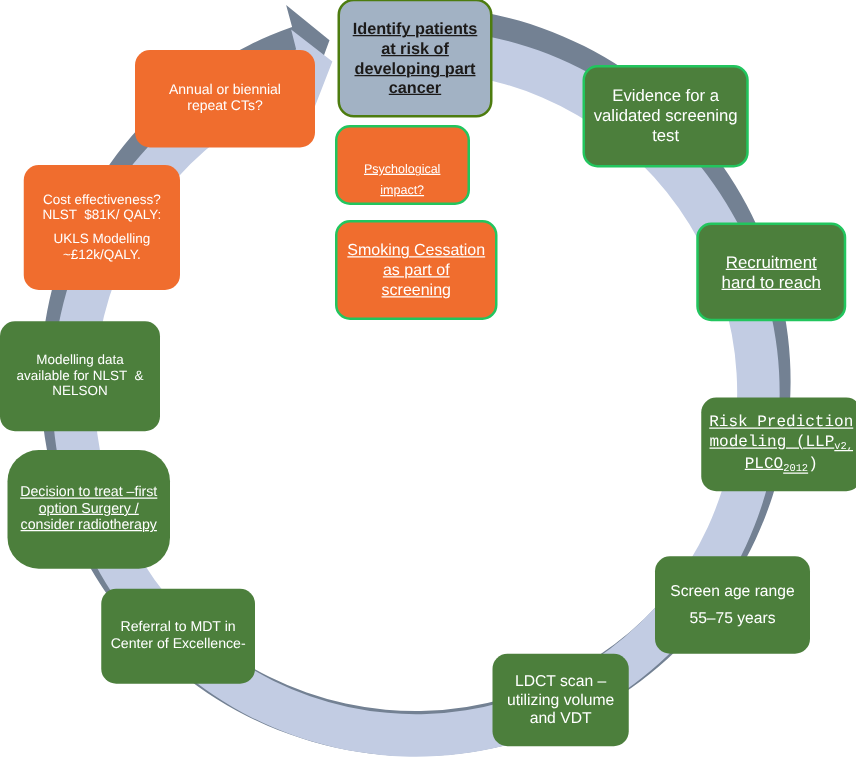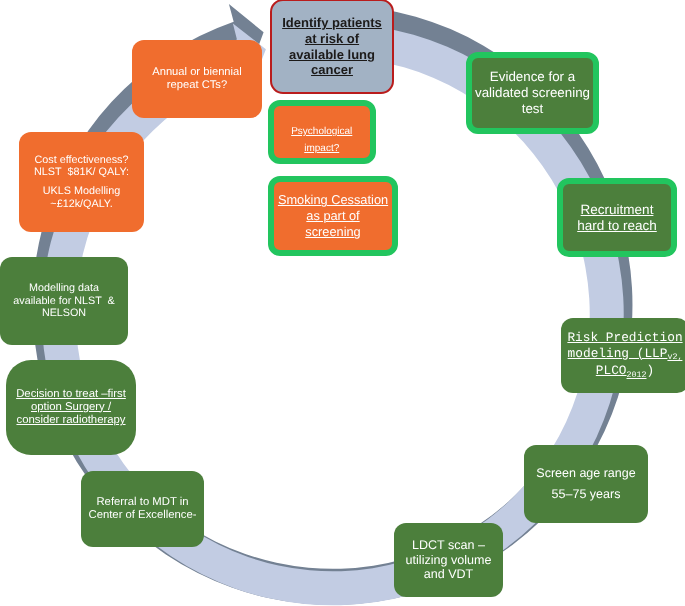--- a/index.html
+++ b/index.html
@@ -9,41 +9,41 @@
        text-rendering:geometricPrecision;}
   #stage{position:relative;width:685px;height:606px;background:#fff;}
   #ring{position:absolute;left:0;top:0;width:685px;height:606px;}
   .node{position:absolute;box-sizing:border-box;display:flex;align-items:center;
         justify-content:center;text-align:center;border-radius:12px;}
   .node .txt{width:100%;transform:translateZ(0);}
   .node .txt span{white-space:pre;}
   .green{background:#4c7f3c;color:#ffffff;}
   .orange{background:#f06d2e;color:#ffffff;}
   .slate{background:#a2b2c4;color:#1c1a19;font-weight:bold;}
-  .bordered{border:6px solid #22c55e;}
-  .blackborder{border:2px solid #b91c1c;border-radius:13px;}
+  .bordered{border:2px solid #22c55e;}
+  .blackborder{border:2px solid #4d7c0f;border-radius:13px;}
   .ul{text-decoration:underline;text-decoration-thickness:1.1px;text-underline-offset:1.2px;}
   sub{font-size:65%;vertical-align:baseline;position:relative;top:0.28em;}
   .gap{display:block;height:6px;}
 </style>
 </head>
 <body>
 
 <div id="stage">
 
   <svg id="ring" viewBox="0 0 685 606">
     <path fill="#738193" d="M342.94 5.08A300.00 300.00 0 1 1 233.68 21.63L228.90 4.00L263.60 32.20L248.00 74.50L243.14 56.58A263.90 263.90 0 1 0 341.68 41.16Z"></path>
     <path fill="#c2cce3" d="M342.91 23.48A291.00 291.00 0 1 1 236.94 39.52L232.90 23.50L265.90 49.20L249.80 90.50L245.29 72.64A257.00 257.00 0 1 0 341.72 57.46Z"></path>
   </svg>
 
   <div class="node slate blackborder" style="left:270px;top:-1px;width:124px;height:95px;font-size:13.0px;line-height:15.6px;">
     <div class="txt">
       <span class="ul">Identify patients</span><br>
       <span class="ul">at risk of</span><br>
-      <span class="ul">available lung</span><br>
+      <span class="ul">developing part</span><br>
       <span class="ul">cancer</span>
     </div>
   </div>
 
   <div class="node green bordered" style="left:466px;top:52px;width:133px;height:82px;font-size:13.35px;line-height:15.7px;">
     <div class="txt">
       <span>Evidence for a</span><br>
       <span>validated screening</span><br>
       <span>test</span>
     </div>
@@ -106,21 +106,21 @@
   <div class="node orange" style="left:19px;top:132px;width:125px;height:100px;font-size:10.8px;line-height:12.6px;">
     <div class="txt">
       <span>Cost effectiveness?</span><br>
       <span>NLST  $81K/ QALY:</span>
       <span class="gap"></span>
       <span>UKLS Modelling</span><br>
       <span>~£12k/QALY.</span>
     </div>
   </div>
 
-  <div class="node orange" style="left:108px;top:40px;width:130px;height:78px;font-size:11.2px;line-height:13.05px;margin-left:24px;">
+  <div class="node orange" style="left:108px;top:40px;width:144px;height:78px;font-size:11.2px;line-height:13.05px;">
     <div class="txt">
       <span>Annual or biennial</span><br>
       <span>repeat CTs?</span>
     </div>
   </div>
 
   <div class="node orange bordered" style="left:268px;top:100px;width:107.5px;height:63.5px;font-size:10px;line-height:16.8px;align-items:flex-end;">
     <div class="txt">
       <span class="ul">Psychological</span><br>
       <span class="ul">impact?</span>

